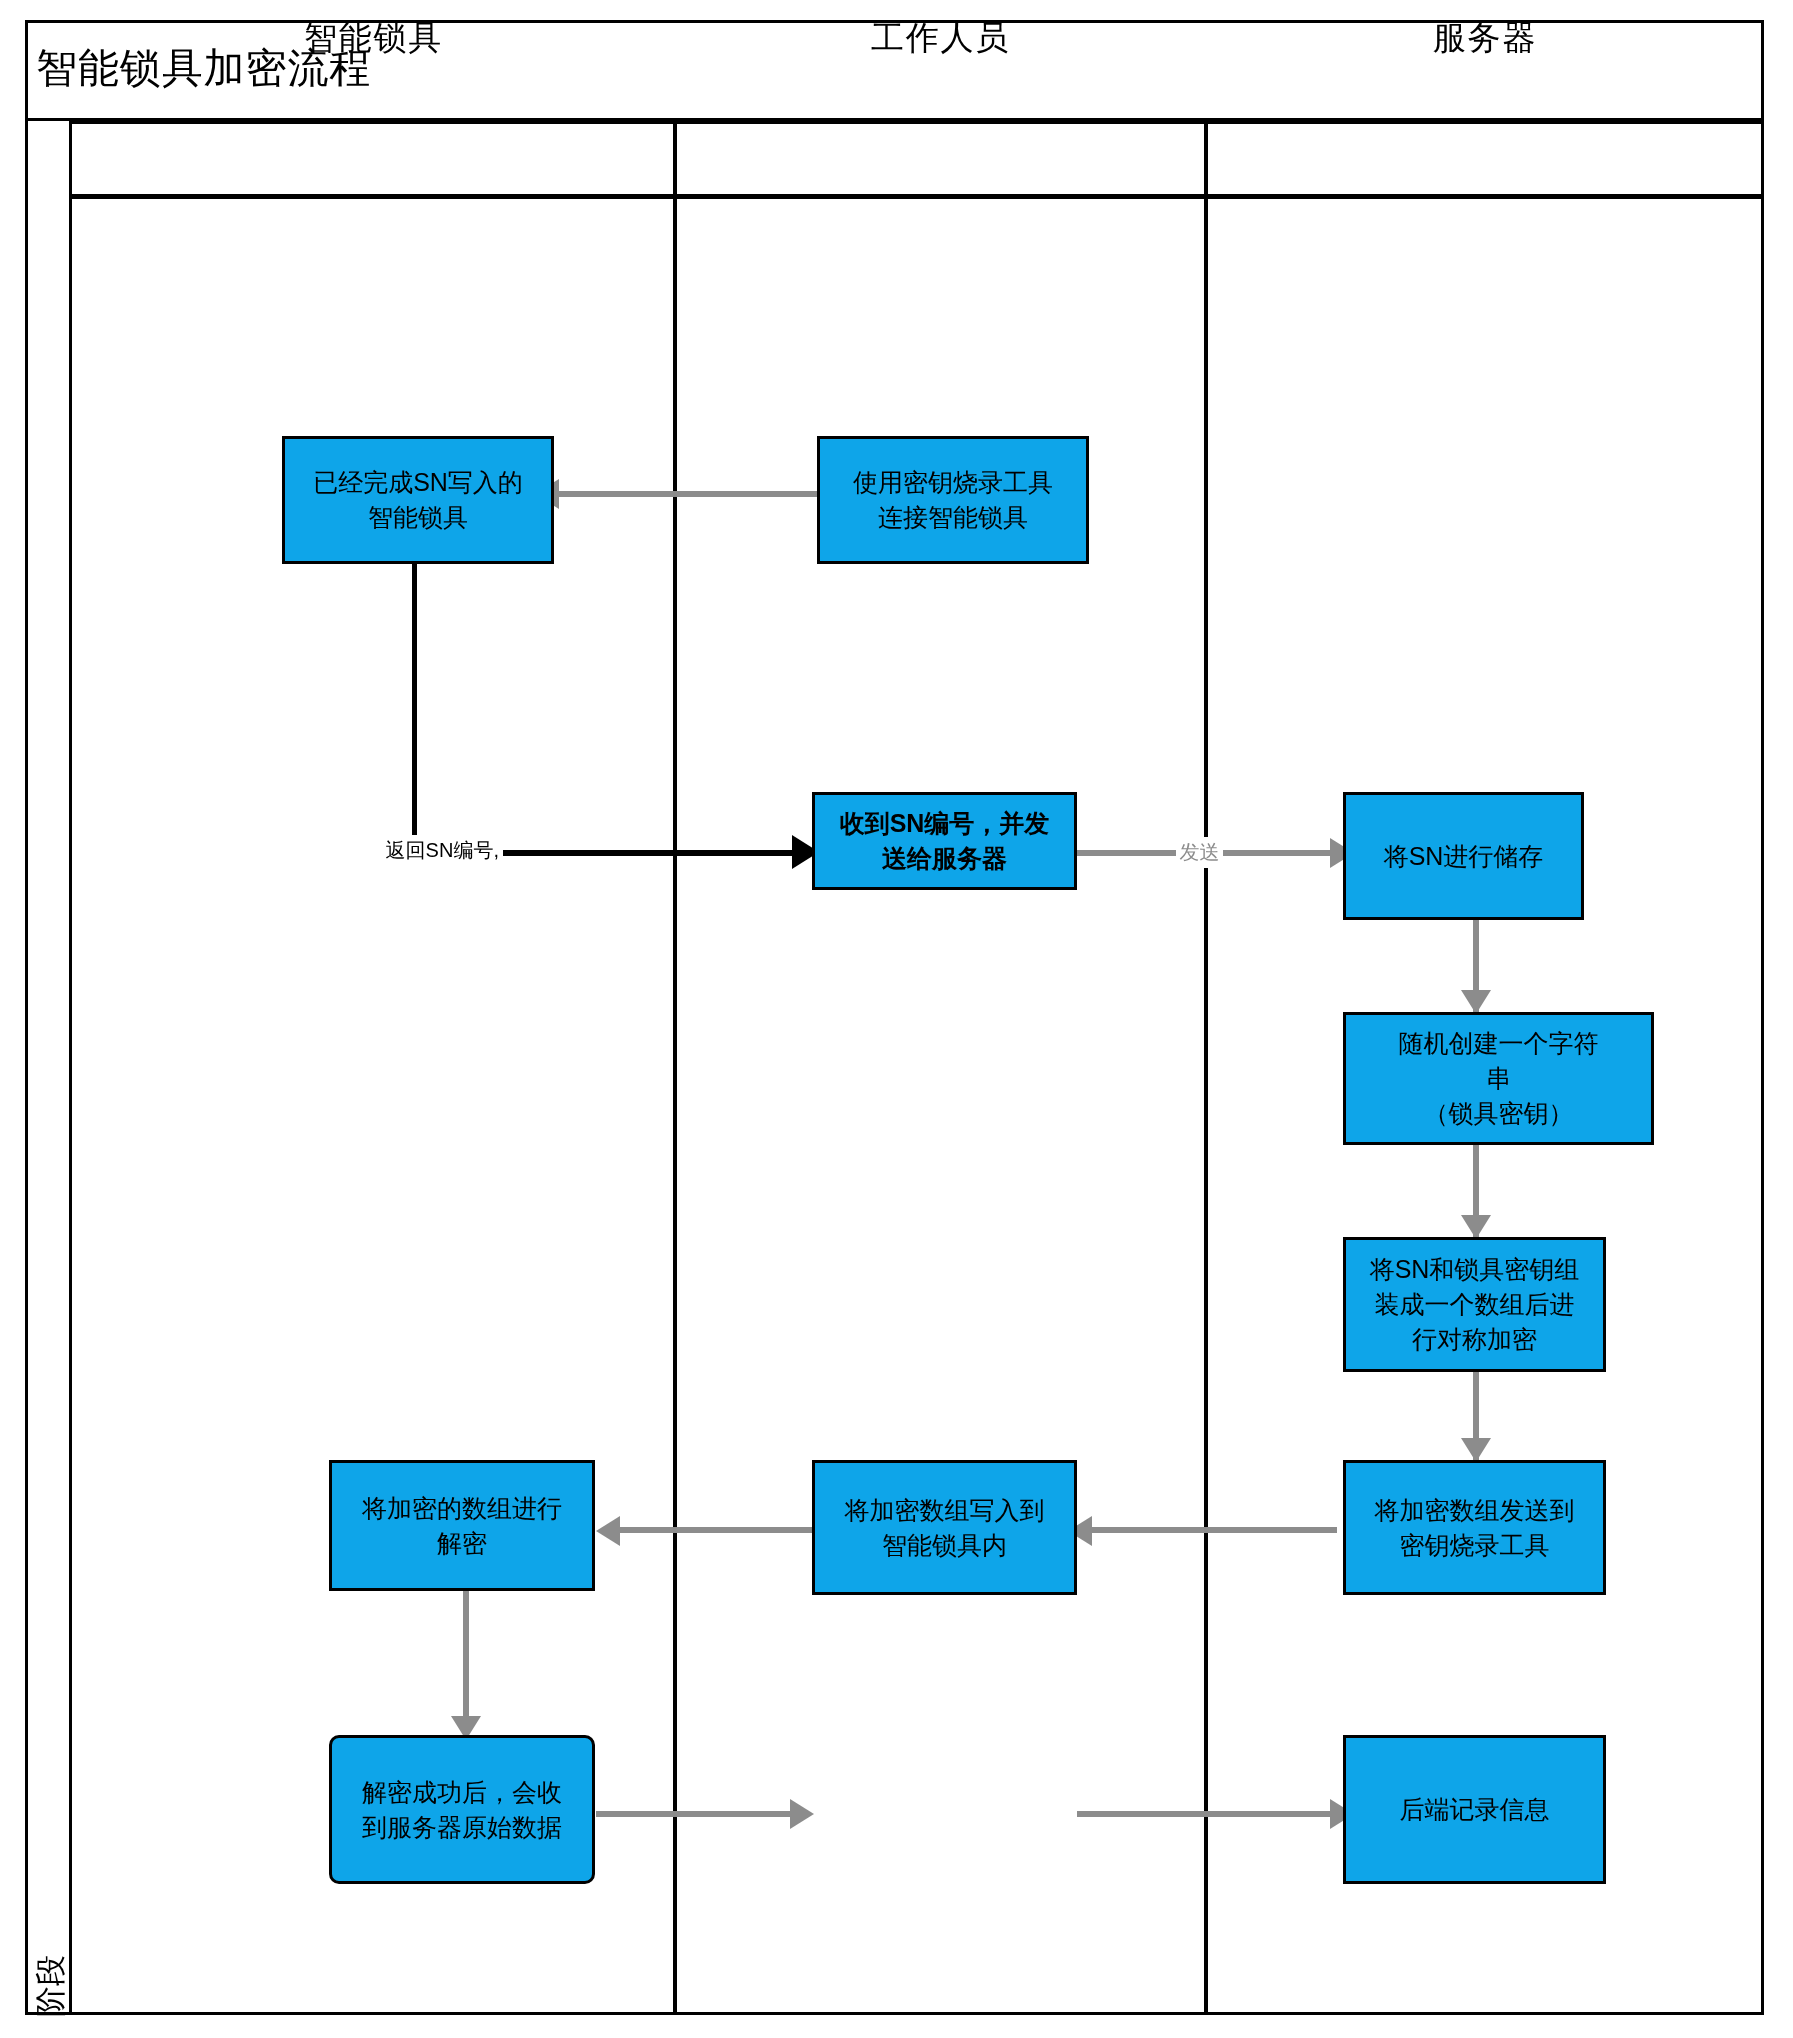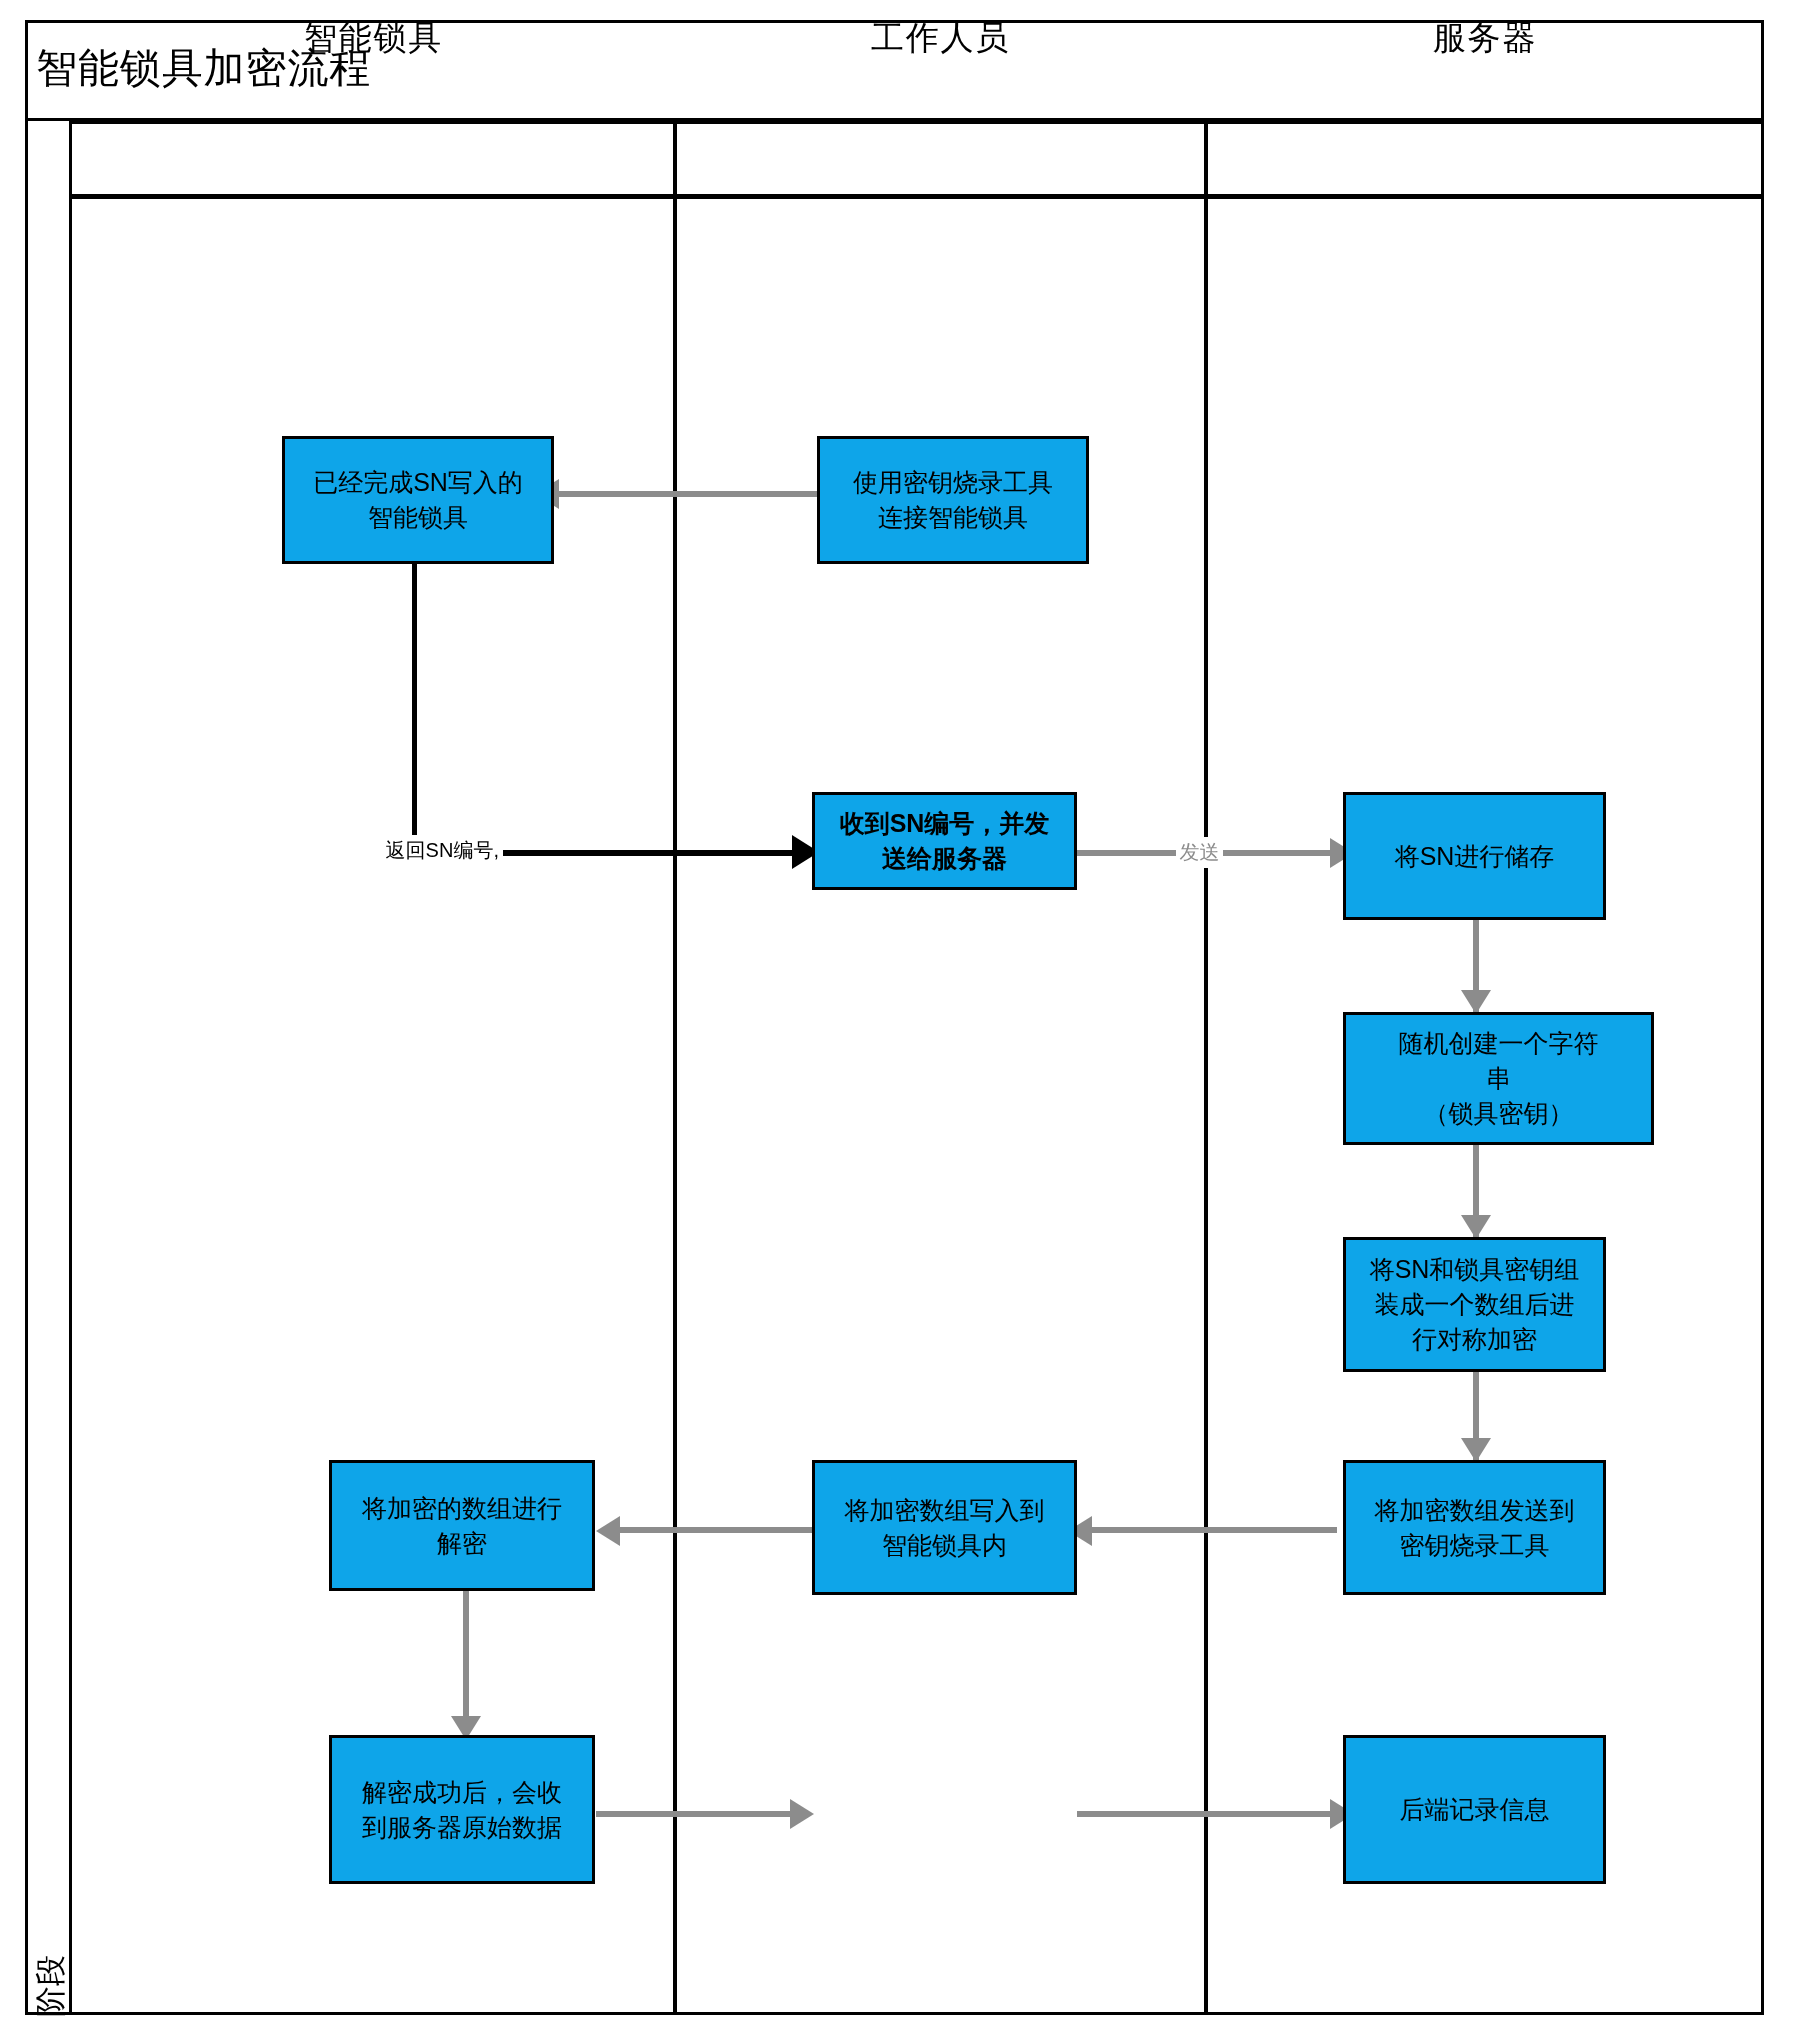--- a/index.html
+++ b/index.html
@@ -253,21 +253,21 @@
     </div>
   </div>
 
   <div class="node" style="left:812px; top:792px; width:265px; height:98px;font-weight:bold;">
     <div>
       <span>收到SN编号，并发</span>
       <span>送给服务器</span>
     </div>
   </div>
 
-  <div class="node" style="left:1343px; top:792px; width:263px; height:128px;">
+  <div class="node" style="left:1343px; top:792px; width:241px; height:128px;">
     <div>
       <span>将SN进行储存</span>
     </div>
   </div>
 
   <div class="node" style="left:1343px; top:1012px; width:311px; height:133px;">
     <div>
       <span>随机创建一个字符</span>
       <span>串</span>
       <span>（锁具密钥）</span>
@@ -296,21 +296,21 @@
     </div>
   </div>
 
   <div class="node" style="left:329px; top:1460px; width:266px; height:131px;">
     <div>
       <span>将加密的数组进行</span>
       <span>解密</span>
     </div>
   </div>
 
-  <div class="node" style="left:329px; top:1735px; width:266px; height:149px;">
+  <div class="node" style="left:329px; top:1735px; width:266px; height:149px;border-radius:10px;">
     <div>
       <span>解密成功后，会收</span>
       <span>到服务器原始数据</span>
     </div>
   </div>
 
 
   <div class="node" style="left:1343px; top:1735px; width:263px; height:149px;">
     <div>
       <span>后端记录信息</span>

